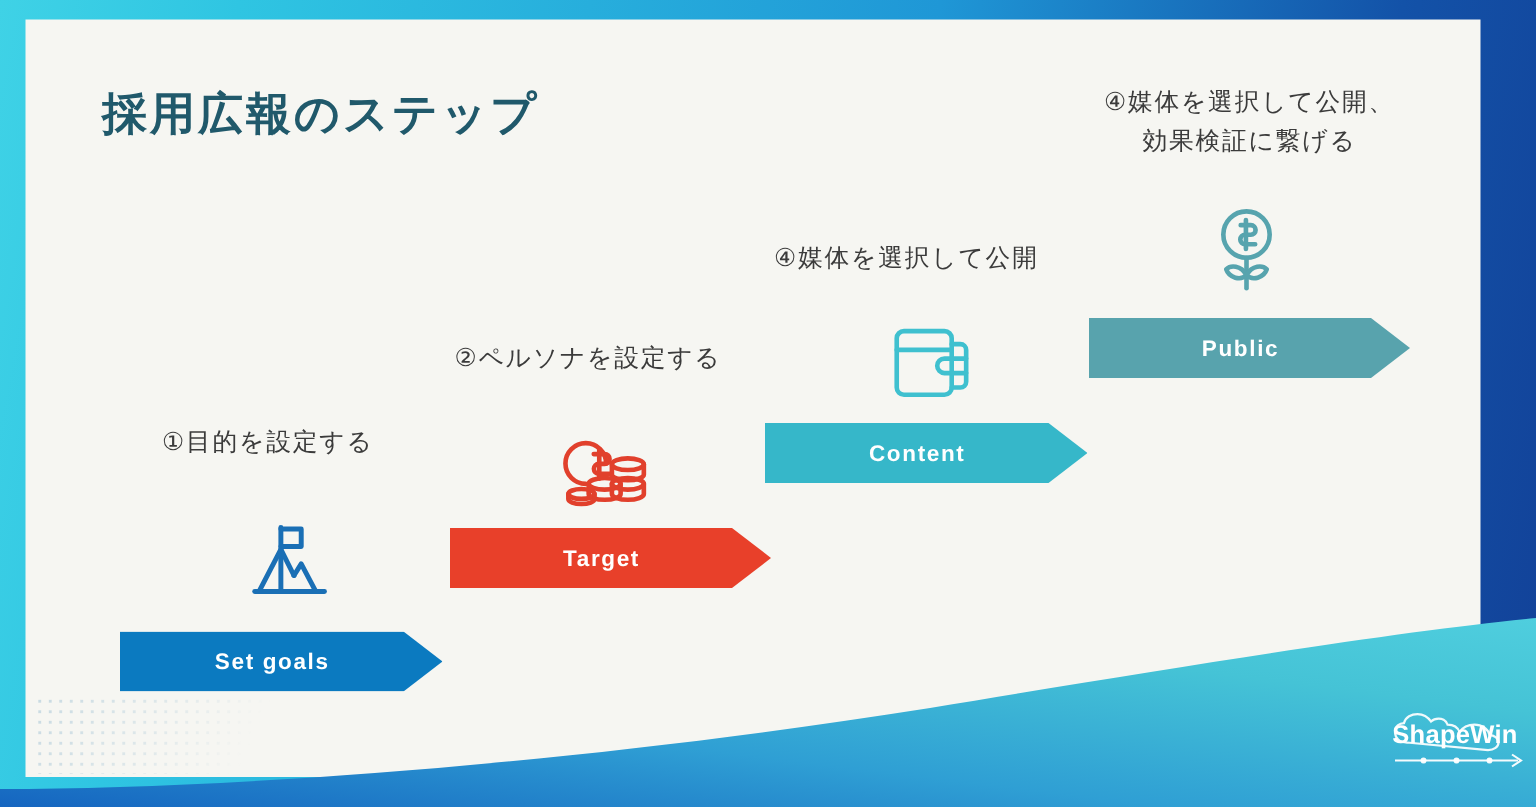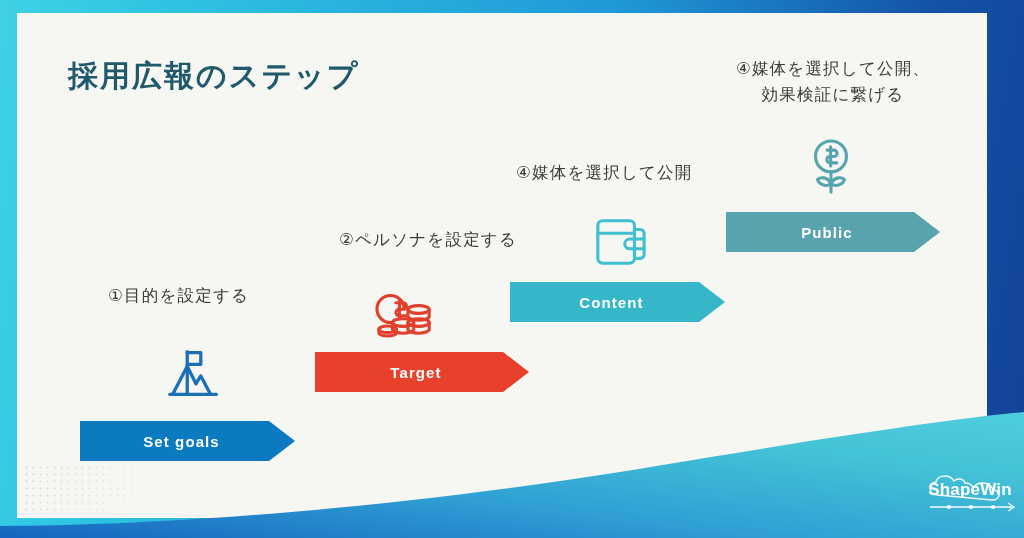--- a/index.html
+++ b/index.html
@@ -159,39 +159,39 @@
       <path d="M9 54 L24 25 L33 43"></path>
       <path d="M33 43 L38 35 L48 54"></path>
       <path d="M6 54 L54 54"></path>
     </svg>
   </div>
 
   <div class="arrow" style="left:80px; top:421px; width:215px; background:#0b7ac0;align-items:center;">
     <span class="lbl">Set goals</span>
   </div>
 
-  <div class="caption" style="left:303px; top:227px;margin-left:36px;">②ペルソナを設定する</div>
+  <div class="caption" style="left:303px; top:227px;">②ペルソナを設定する</div>
 
   <div class="icon-wrap" style="left:374px; top:279px; width:64px; height:60px;">
     <svg viewBox="0 0 66 62" width="64" height="60" fill="none" stroke="#e1402c" stroke-width="3.2" stroke-linecap="round" stroke-linejoin="round">
       <path d="M31 31 A14 14 0 1 0 17 45"></path>
       <path d="M22.5 24.5 h7.5 a3.4 3.4 0 0 1 0 6.8 h-4 a3.4 3.4 0 0 0 0 6.8 h7.5"></path>
       <path d="M26.3 21 v20.4"></path>
       <ellipse cx="46" cy="31.5" rx="11" ry="4"></ellipse>
       <path d="M35 31.5 v7 c0 2.2 4.9 4 11 4 s11-1.8 11-4 v-7"></path>
       <ellipse cx="30" cy="45" rx="11" ry="4"></ellipse>
       <path d="M19 45 v7 c0 2.2 4.9 4 11 4 s11-1.8 11-4 v-7"></path>
       <ellipse cx="46" cy="45" rx="11" ry="4"></ellipse>
       <path d="M35 45 v7 c0 2.2 4.9 4 11 4 s11-1.8 11-4 v-7"></path>
       <ellipse cx="14" cy="52" rx="9" ry="3.4"></ellipse>
       <path d="M5 52 v3.5 c0 1.9 4 3.4 9 3.4 s9-1.5 9-3.4 V52"></path>
     </svg>
   </div>
 
-  <div class="arrow" style="left:300px; top:352px; width:214px; background:#e8402a;margin-left:15px;">
+  <div class="arrow" style="left:300px; top:352px; width:214px; background:#e8402a;">
     <span class="lbl">Target</span>
   </div>
 
   <div class="caption" style="left:516px; top:160px;">④媒体を選択して公開</div>
 
   <div class="icon-wrap" style="left:593px; top:213px; width:54px; height:56px;">
     <svg viewBox="0 0 56 58" width="54" height="56" fill="none" stroke="#3fc0cf" stroke-width="3.2" stroke-linecap="round" stroke-linejoin="round">
       <rect x="5" y="8" width="38" height="44" rx="5"></rect>
       <path d="M5 21 h38"></path>
       <path d="M43 17 h6 a4 4 0 0 1 4 4 v22 a4 4 0 0 1 -4 4 h-6"></path>

